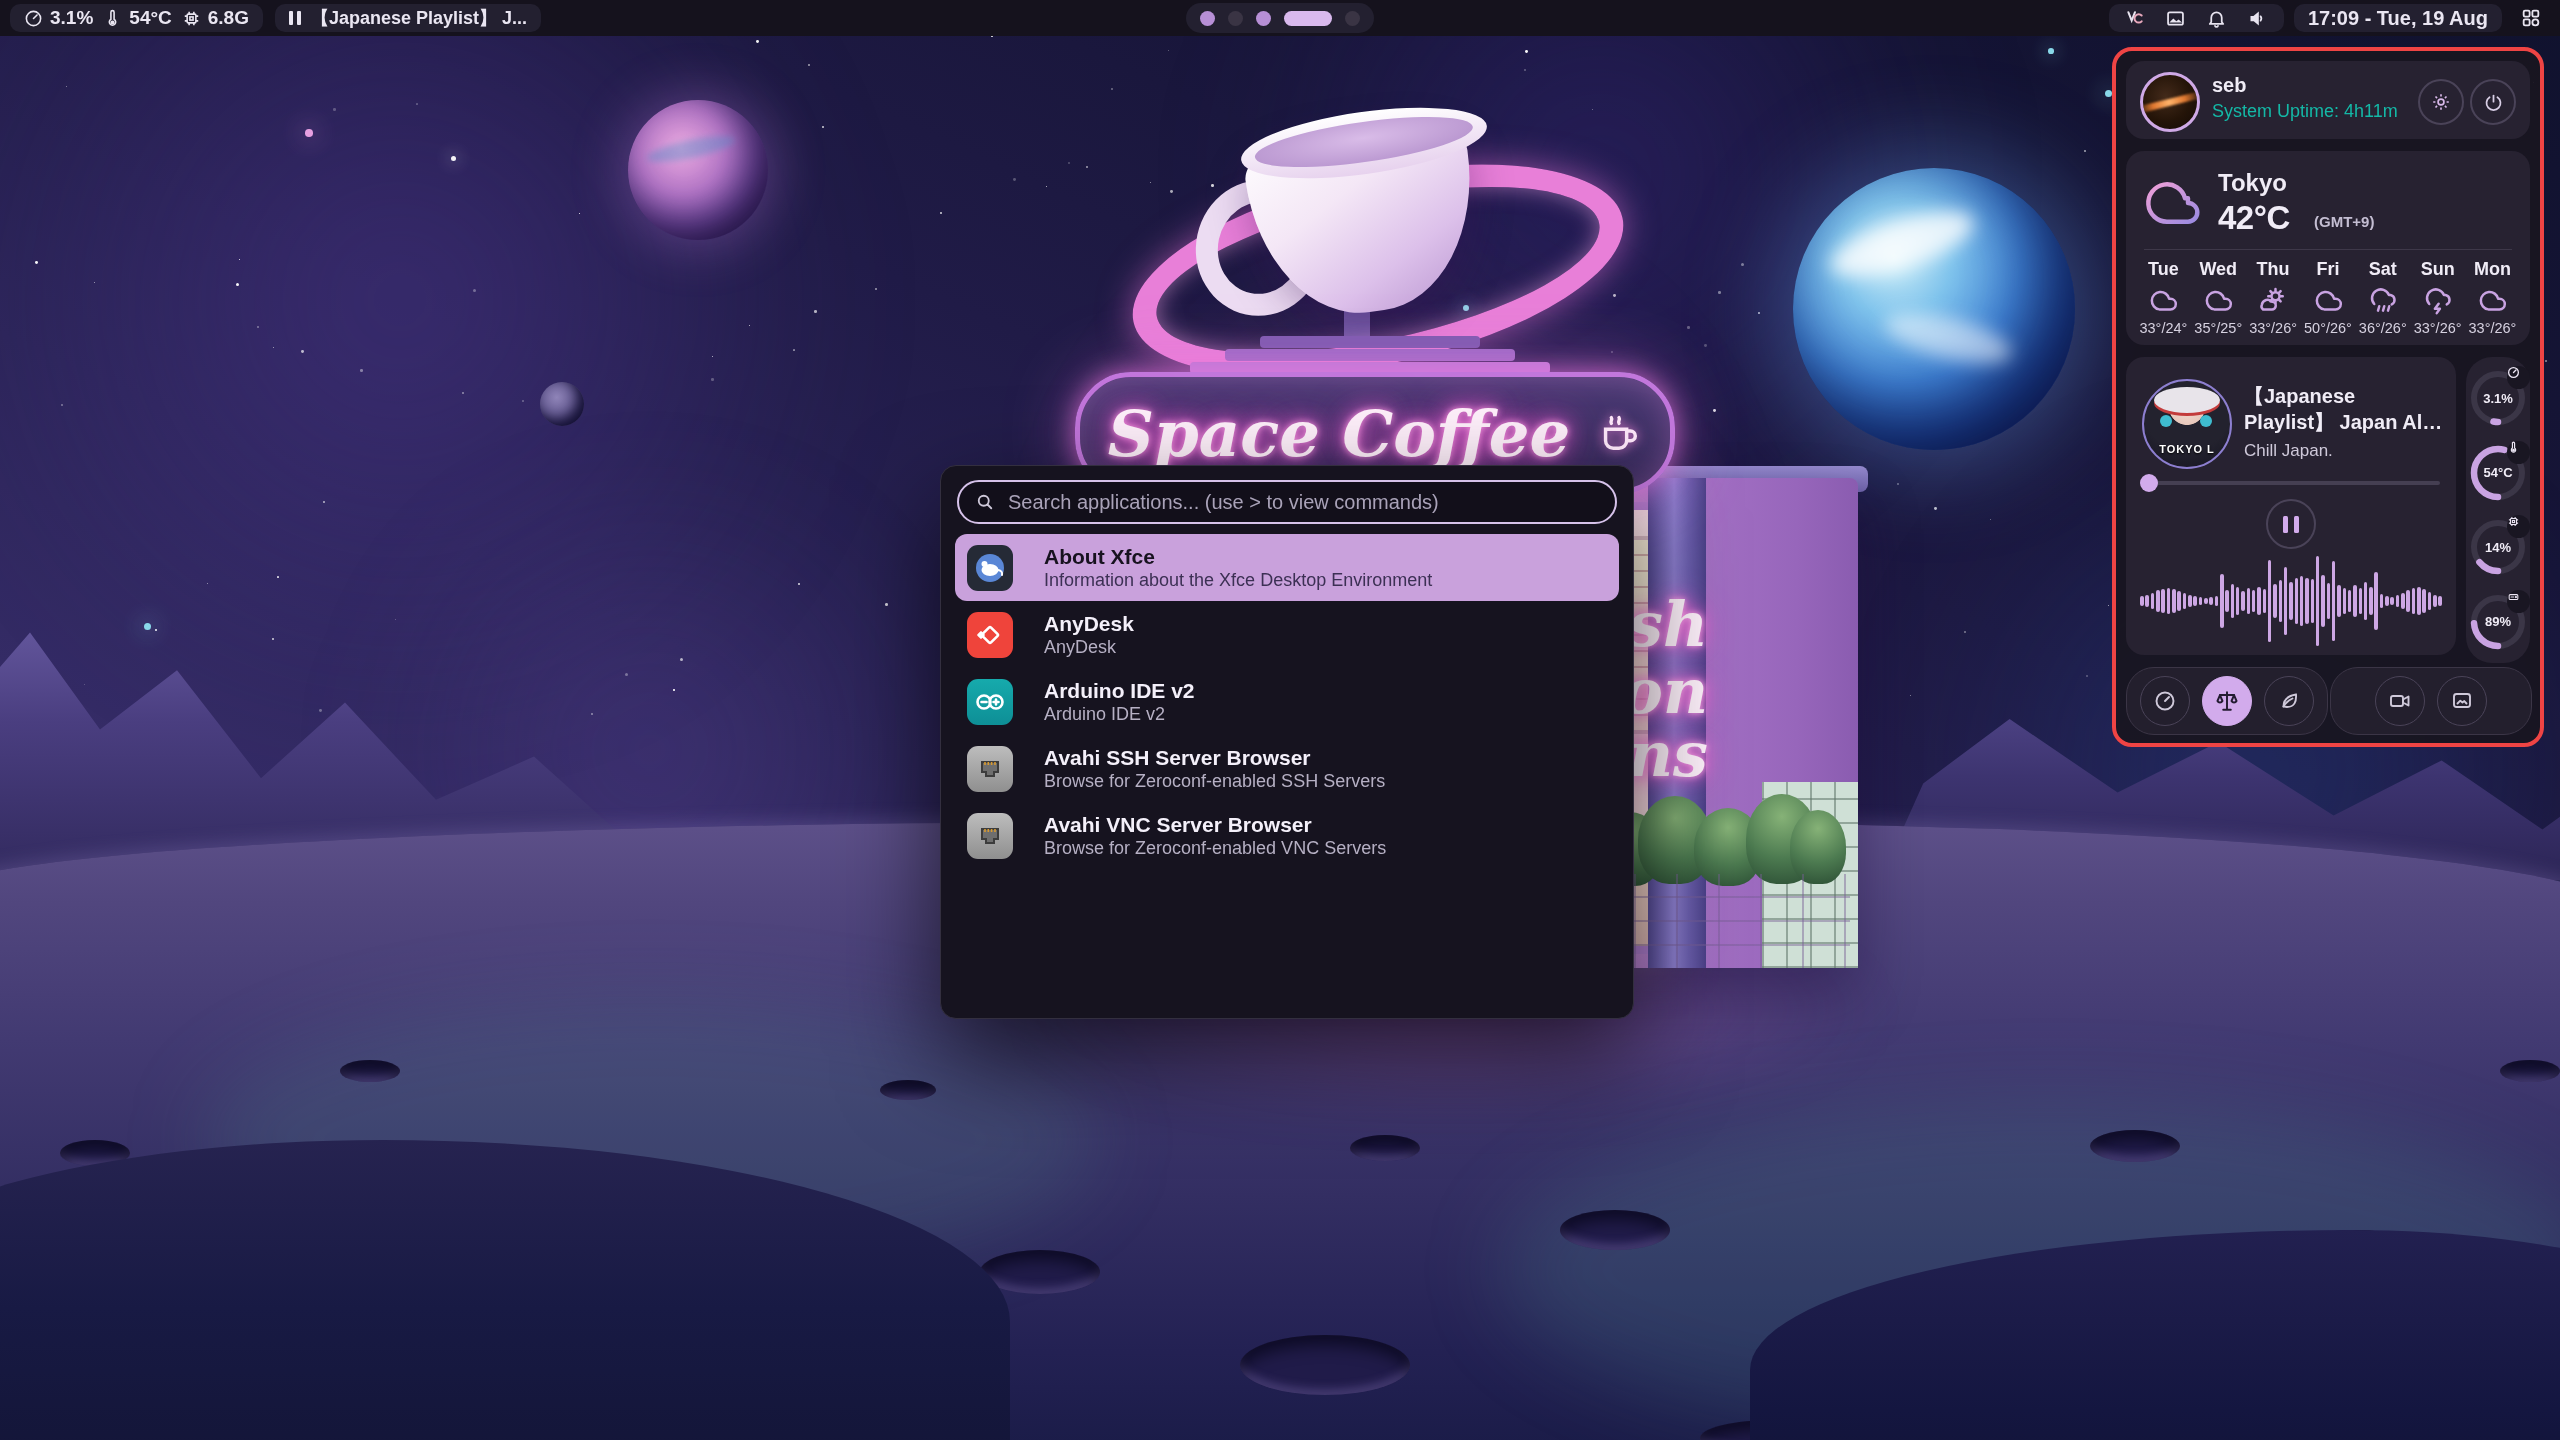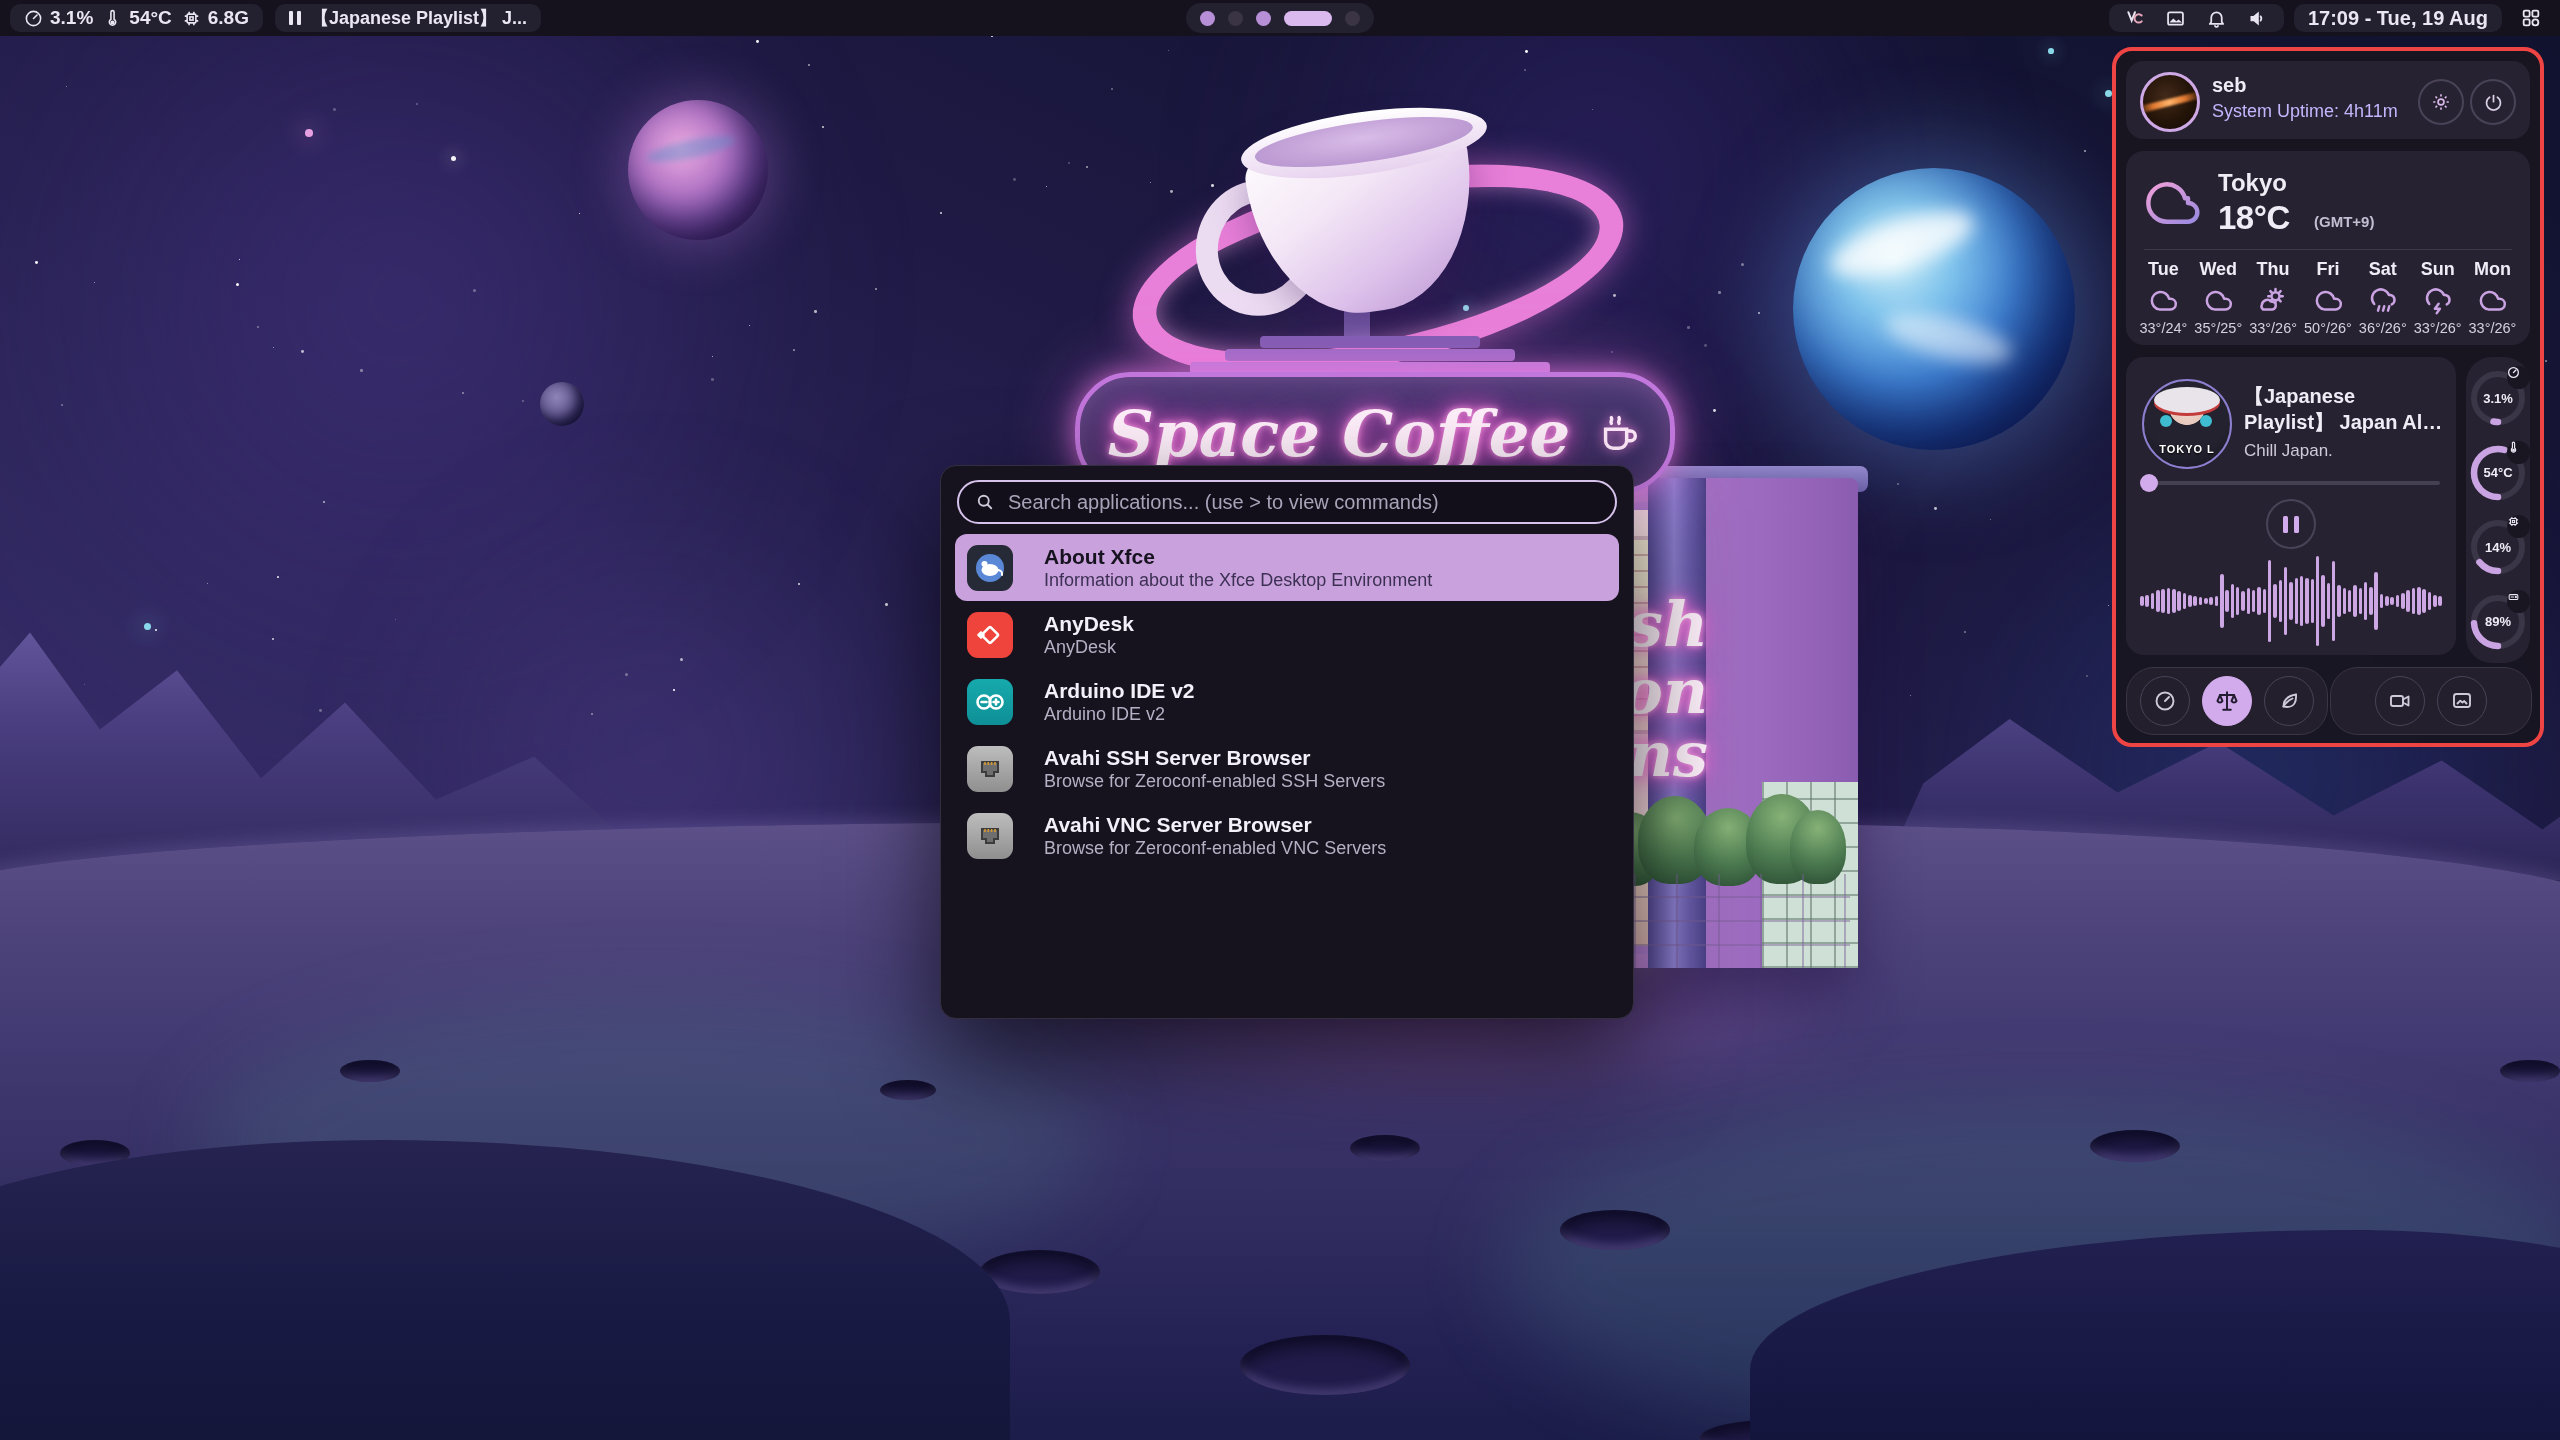--- a/index.html
+++ b/index.html
@@ -151,21 +151,21 @@
   
   #panel{position:absolute;left:2112px;top:47px;width:424px;height:692px;z-index:25;
     background:rgba(24,21,32,.94);border:4px solid #ef4444;border-radius:20px;color:#f0ecf6;}
   .card{position:absolute;background:#272231;border-radius:18px;}
   #user-card{left:10px;top:10px;width:404px;height:78px;}
   .avatar{position:absolute;left:14px;top:11px;width:54px;height:54px;border-radius:50%;border:3px solid #cfa9e6;
     background:radial-gradient(circle at 42% 40%,#432a1a 0%,#241408 55%,#120a06 100%);overflow:hidden;}
   .avatar:before{content:"";position:absolute;left:-6px;top:24px;width:64px;height:7px;background:linear-gradient(90deg,transparent,#e07830,#ffb36a,#e07830,transparent);
     transform:rotate(-14deg);filter:blur(1px);}
   .u-name{position:absolute;left:86px;top:13px;font-size:20px;font-weight:700;}
-  .u-uptime{position:absolute;left:86px;top:40px;font-size:18px;color:#c4b5fd;}
+  .u-uptime{position:absolute;left:86px;top:40px;font-size:18px;color:#14b8a6;}
   .circle-btn{position:absolute;width:42px;height:42px;border:2px solid #4a4358;border-radius:50%;
     display:flex;align-items:center;justify-content:center;cursor:pointer;}
   #weather-card{left:10px;top:100px;width:404px;height:194px;}
   .w-city{position:absolute;left:92px;top:18px;font-size:24px;font-weight:700;}
   .w-temp{position:absolute;left:92px;top:48px;font-size:33px;font-weight:800;letter-spacing:-.5px;}
   .w-tz{position:absolute;left:188px;top:62px;font-size:15px;font-weight:700;color:#c4bed2;}
   .w-icon{position:absolute;left:18px;top:24px;}
   .w-div{position:absolute;left:18px;right:18px;top:98px;height:1px;background:#3e3849;}
   .forecast{position:absolute;left:10px;right:10px;top:108px;display:flex;justify-content:space-around;}
   .fc{display:flex;flex-direction:column;align-items:center;gap:5px;}
@@ -681,21 +681,21 @@
       <svg class="w-icon" width="60" height="56" viewBox="0 0 24 24" fill="none" stroke-width="1.9" stroke-linecap="round" stroke-linejoin="round">
         <defs>
             <linearGradient id="wg" x1="0" y1="0" x2="1" y2="1">
               <stop offset="0" stop-color="#f0a0d8"></stop>
               <stop offset="1" stop-color="#9a8ae0"></stop>
             </linearGradient>
           </defs>
         <path d="M18 10h-1.26A8 8 0 1 0 9 20h9a4 4 0 0 0 0-8z" stroke="url(#wg)"></path>
       </svg>
       <div class="w-city">Tokyo</div>
-      <div class="w-temp">18°C</div>
+      <div class="w-temp">42°C</div>
       <div class="w-tz">(GMT+9)</div>
       <div class="w-div"></div>
       <div class="forecast">
         <div class="fc">
           <span class="fc-day">Tue</span>
           <svg width="30" height="30" viewBox="0 0 24 24" fill="none" stroke="#c9a3e2" stroke-width="2" stroke-linecap="round" stroke-linejoin="round">
               <path d="M18 11h-1.1A7 7 0 1 0 9 19.5h9a4.2 4.2 0 0 0 0-8.5z"></path>
             </svg>
           <span class="fc-temp">33°/24°</span>
         </div>

